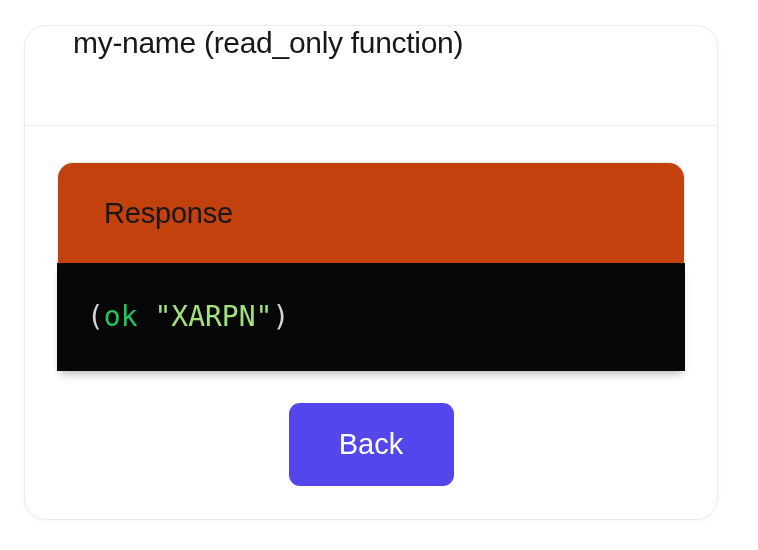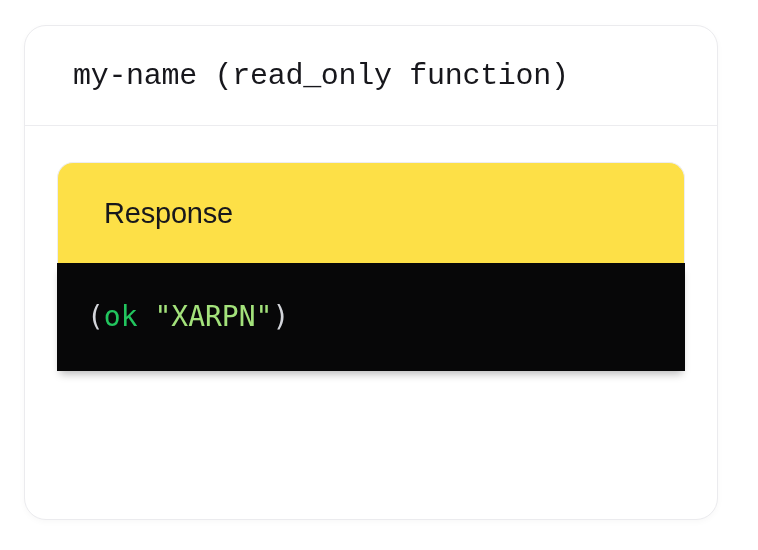--- a/index.html
+++ b/index.html
@@ -24,44 +24,43 @@
     width: 694px;
     height: 495px;
     background: #ffffff;
     border: 1.5px solid #ebebee;
     border-radius: 22px;
     box-shadow: 0 2px 6px rgba(0,0,0,0.03);
   }
   .card-header {
     height: 100px;
     display: flex;
-    align-items: center;
+    align-items: flex-start;
     padding: 0 48px;
     border-bottom: 1.5px solid #ececef;
-    font-family: Liberation Mono, monospace;
   }
   .card-title {
     margin: 0;
     font-size: 30px;
     font-weight: 500;
     letter-spacing: -0.3px;
     color: #17171c;
   }
   .card-body {
     padding: 36px 32px 32px 32px;
   }
   .response-card {
     width: 100%;
   }
   .response-header {
     height: 101px;
     display: flex;
     align-items: center;
     padding: 0 46px;
-    background: #fde047;
+    background: #c2410c;
     border: 1.5px solid #ededf0;
     border-bottom: none;
     border-radius: 16px 16px 0 0;
   }
   .response-title {
     margin: 0;
     font-size: 29px;
     font-weight: 500;
     letter-spacing: -0.2px;
     color: #17171c;
@@ -116,16 +115,19 @@
 
     <div class="card-body">
 
       <section class="response-card">
         <div class="response-header">
           <h2 class="response-title">Response</h2>
         </div>
         <pre class="code-block"><code><span class="tok-paren">(</span><span class="tok-keyword">ok</span><span class="tok-space"> </span><span class="tok-string">"XARPN"</span><span class="tok-paren">)</span></code></pre>
       </section>
 
+      <div class="actions-row">
+        <button class="back-button">Back</button>
+      </div>
 
     </div>
   </section>
 </main>
 
 </body></html>

